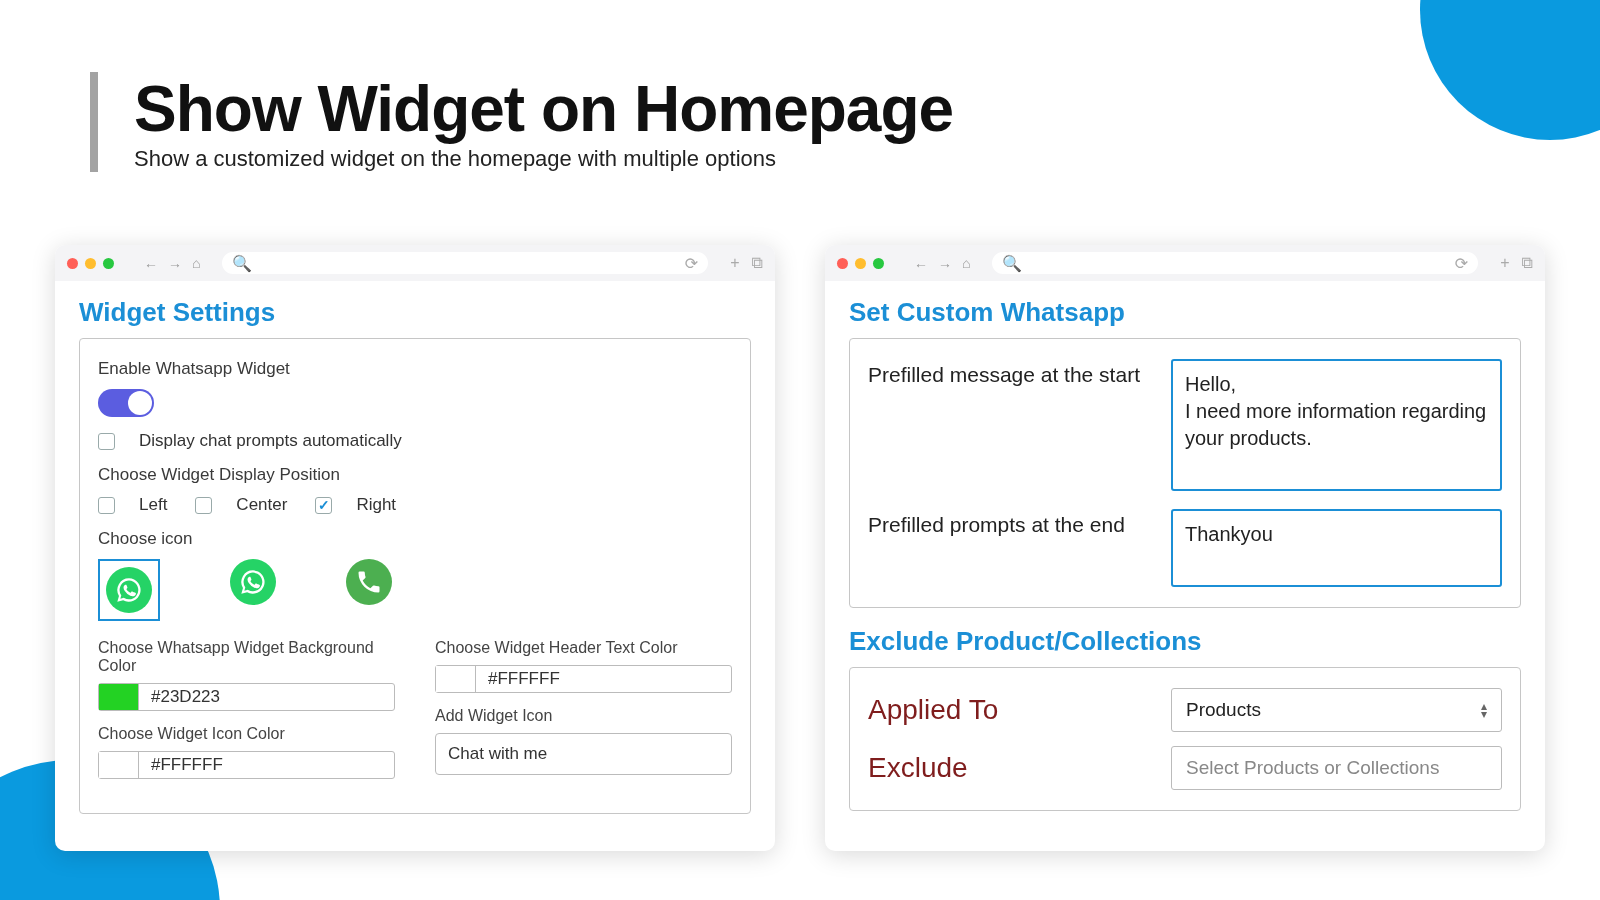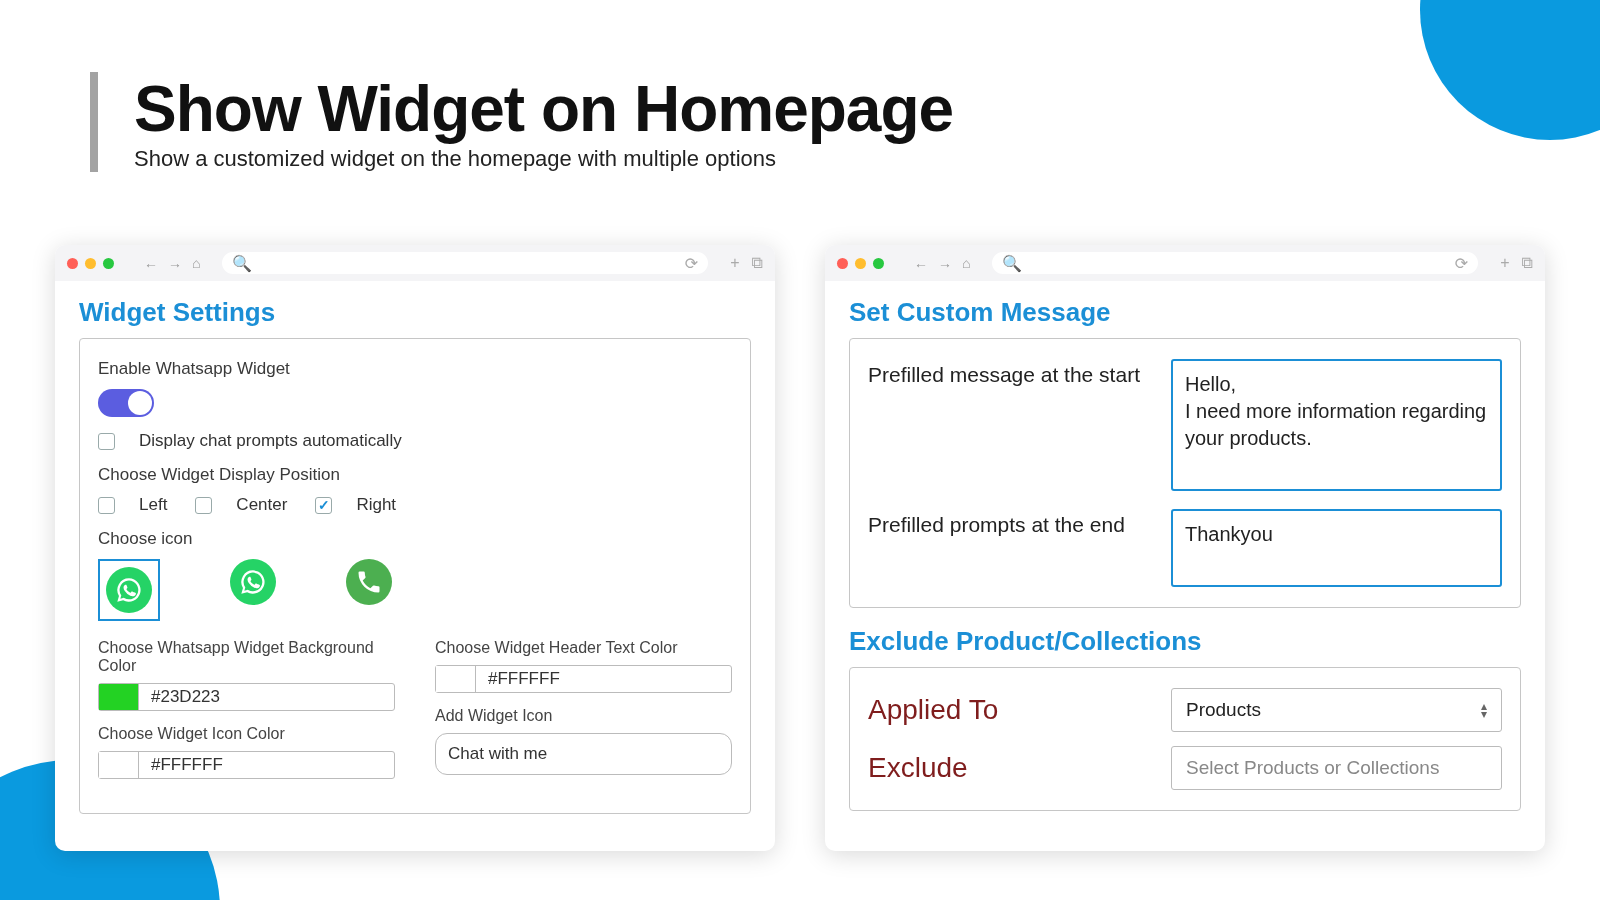--- a/index.html
+++ b/index.html
@@ -143,21 +143,21 @@
   display:flex;
   border:1px solid #bbb;
   border-radius:3px;
   height: 28px;
   align-items:stretch;
   margin-bottom: 14px;
 }
 .swatch { width: 40px; border-right:1px solid #bbb; }
 .color-val { flex:1; padding: 0 12px; display:flex; align-items:center; font-size:17px; color:#333;}
 .text-input-box {
-  border:1px solid #bbb; border-radius:12px; height:42px;
+  border:1px solid #bbb; border-radius:4px; height:42px;
   display:flex; align-items:center; padding:0 12px; font-size:17px; color:#333;
 }
 .msg-section .boxed { margin-bottom: 18px; }
 .msg-row { display:flex; gap: 24px; margin-bottom: 18px; }
 .msg-row:last-child { margin-bottom: 0;}
 .msg-lbl { flex: 0 0 44%; font-size:21px; color:#222; padding-top:4px;}
 .msg-ta {
   flex:1;
   border: 2px solid #1b8fd6;
   border-radius: 3px;
@@ -310,21 +310,21 @@
         <span>🔍</span>
         <span>⟳</span>
       </div>
       <div class="chrome-right">
         <span>+</span>
         <span>⧉</span>
       </div>
     </div>
 
     <div class="pane msg-section">
-      <div class="section-title">Set Custom Message</div>
+      <div class="section-title">Set Custom Whatsapp</div>
       <div class="boxed">
         <div class="msg-row">
           <div class="msg-lbl">Prefilled message at the start</div>
           <textarea class="msg-ta" rows="4" style="">Hello,
 I need more information regarding your products.</textarea>
         </div>
         <div class="msg-row">
           <div class="msg-lbl">Prefilled prompts at the end</div>
           <textarea class="msg-ta" rows="2" style="">Thankyou</textarea>
         </div>

